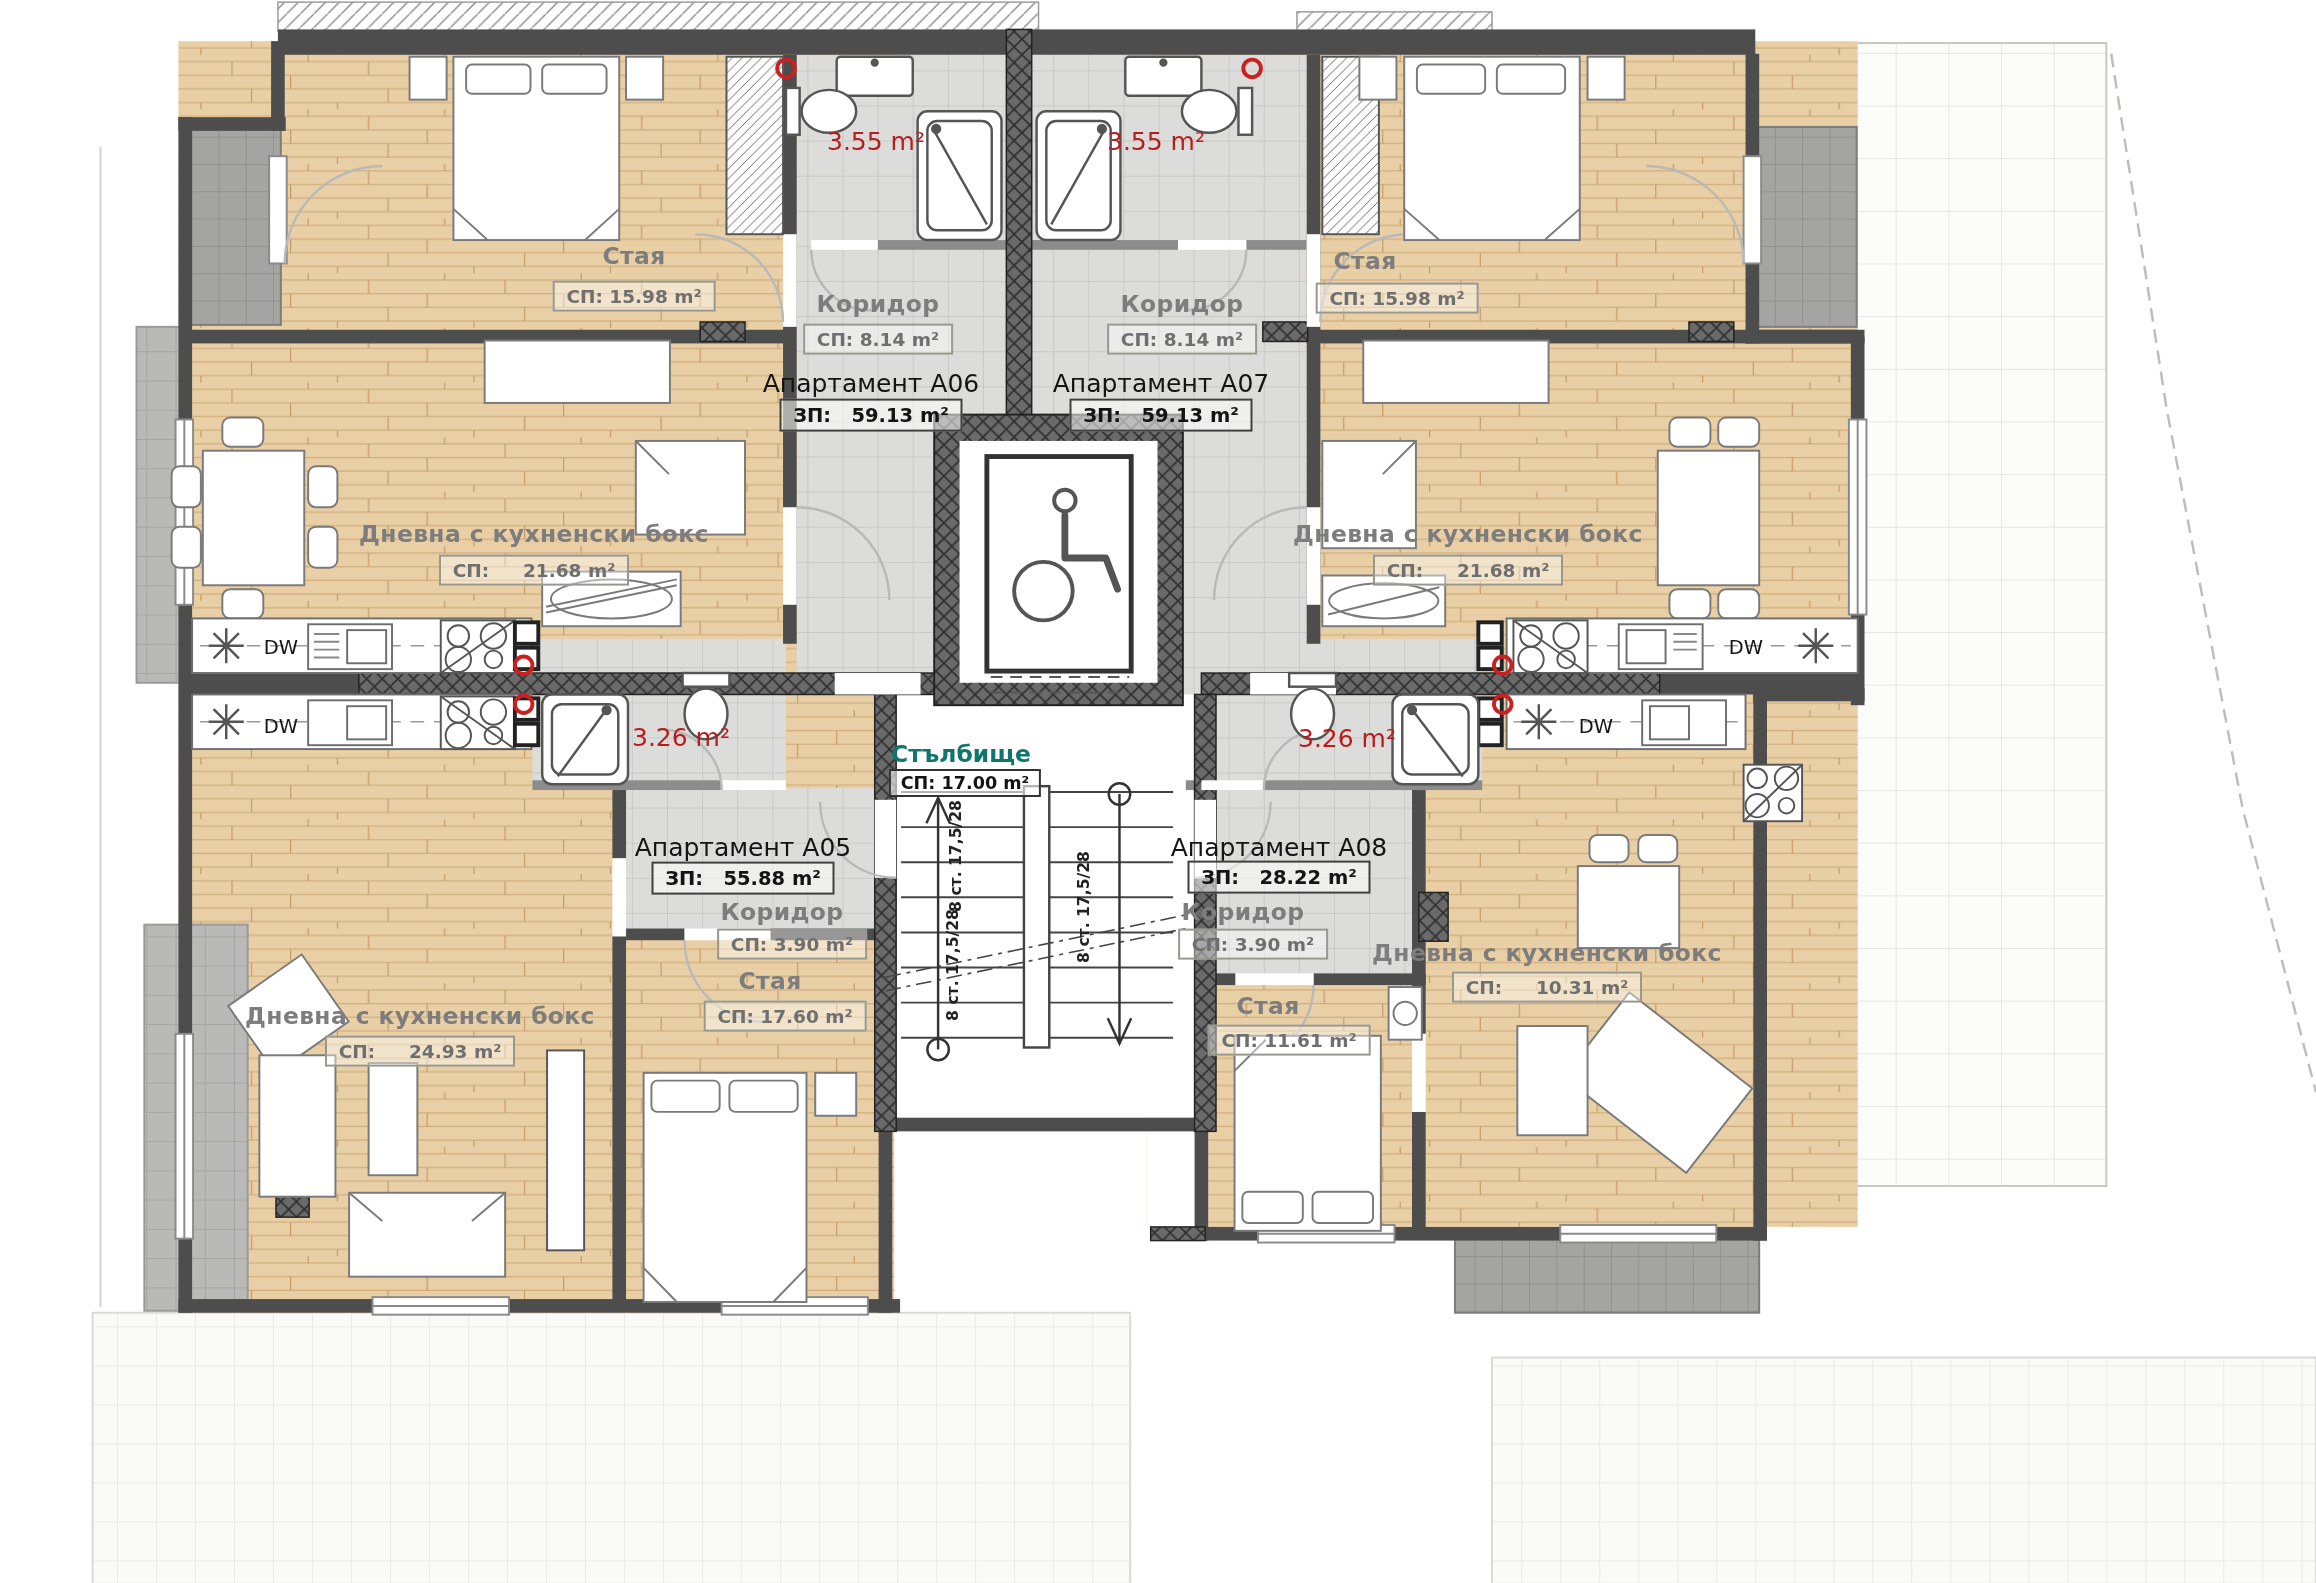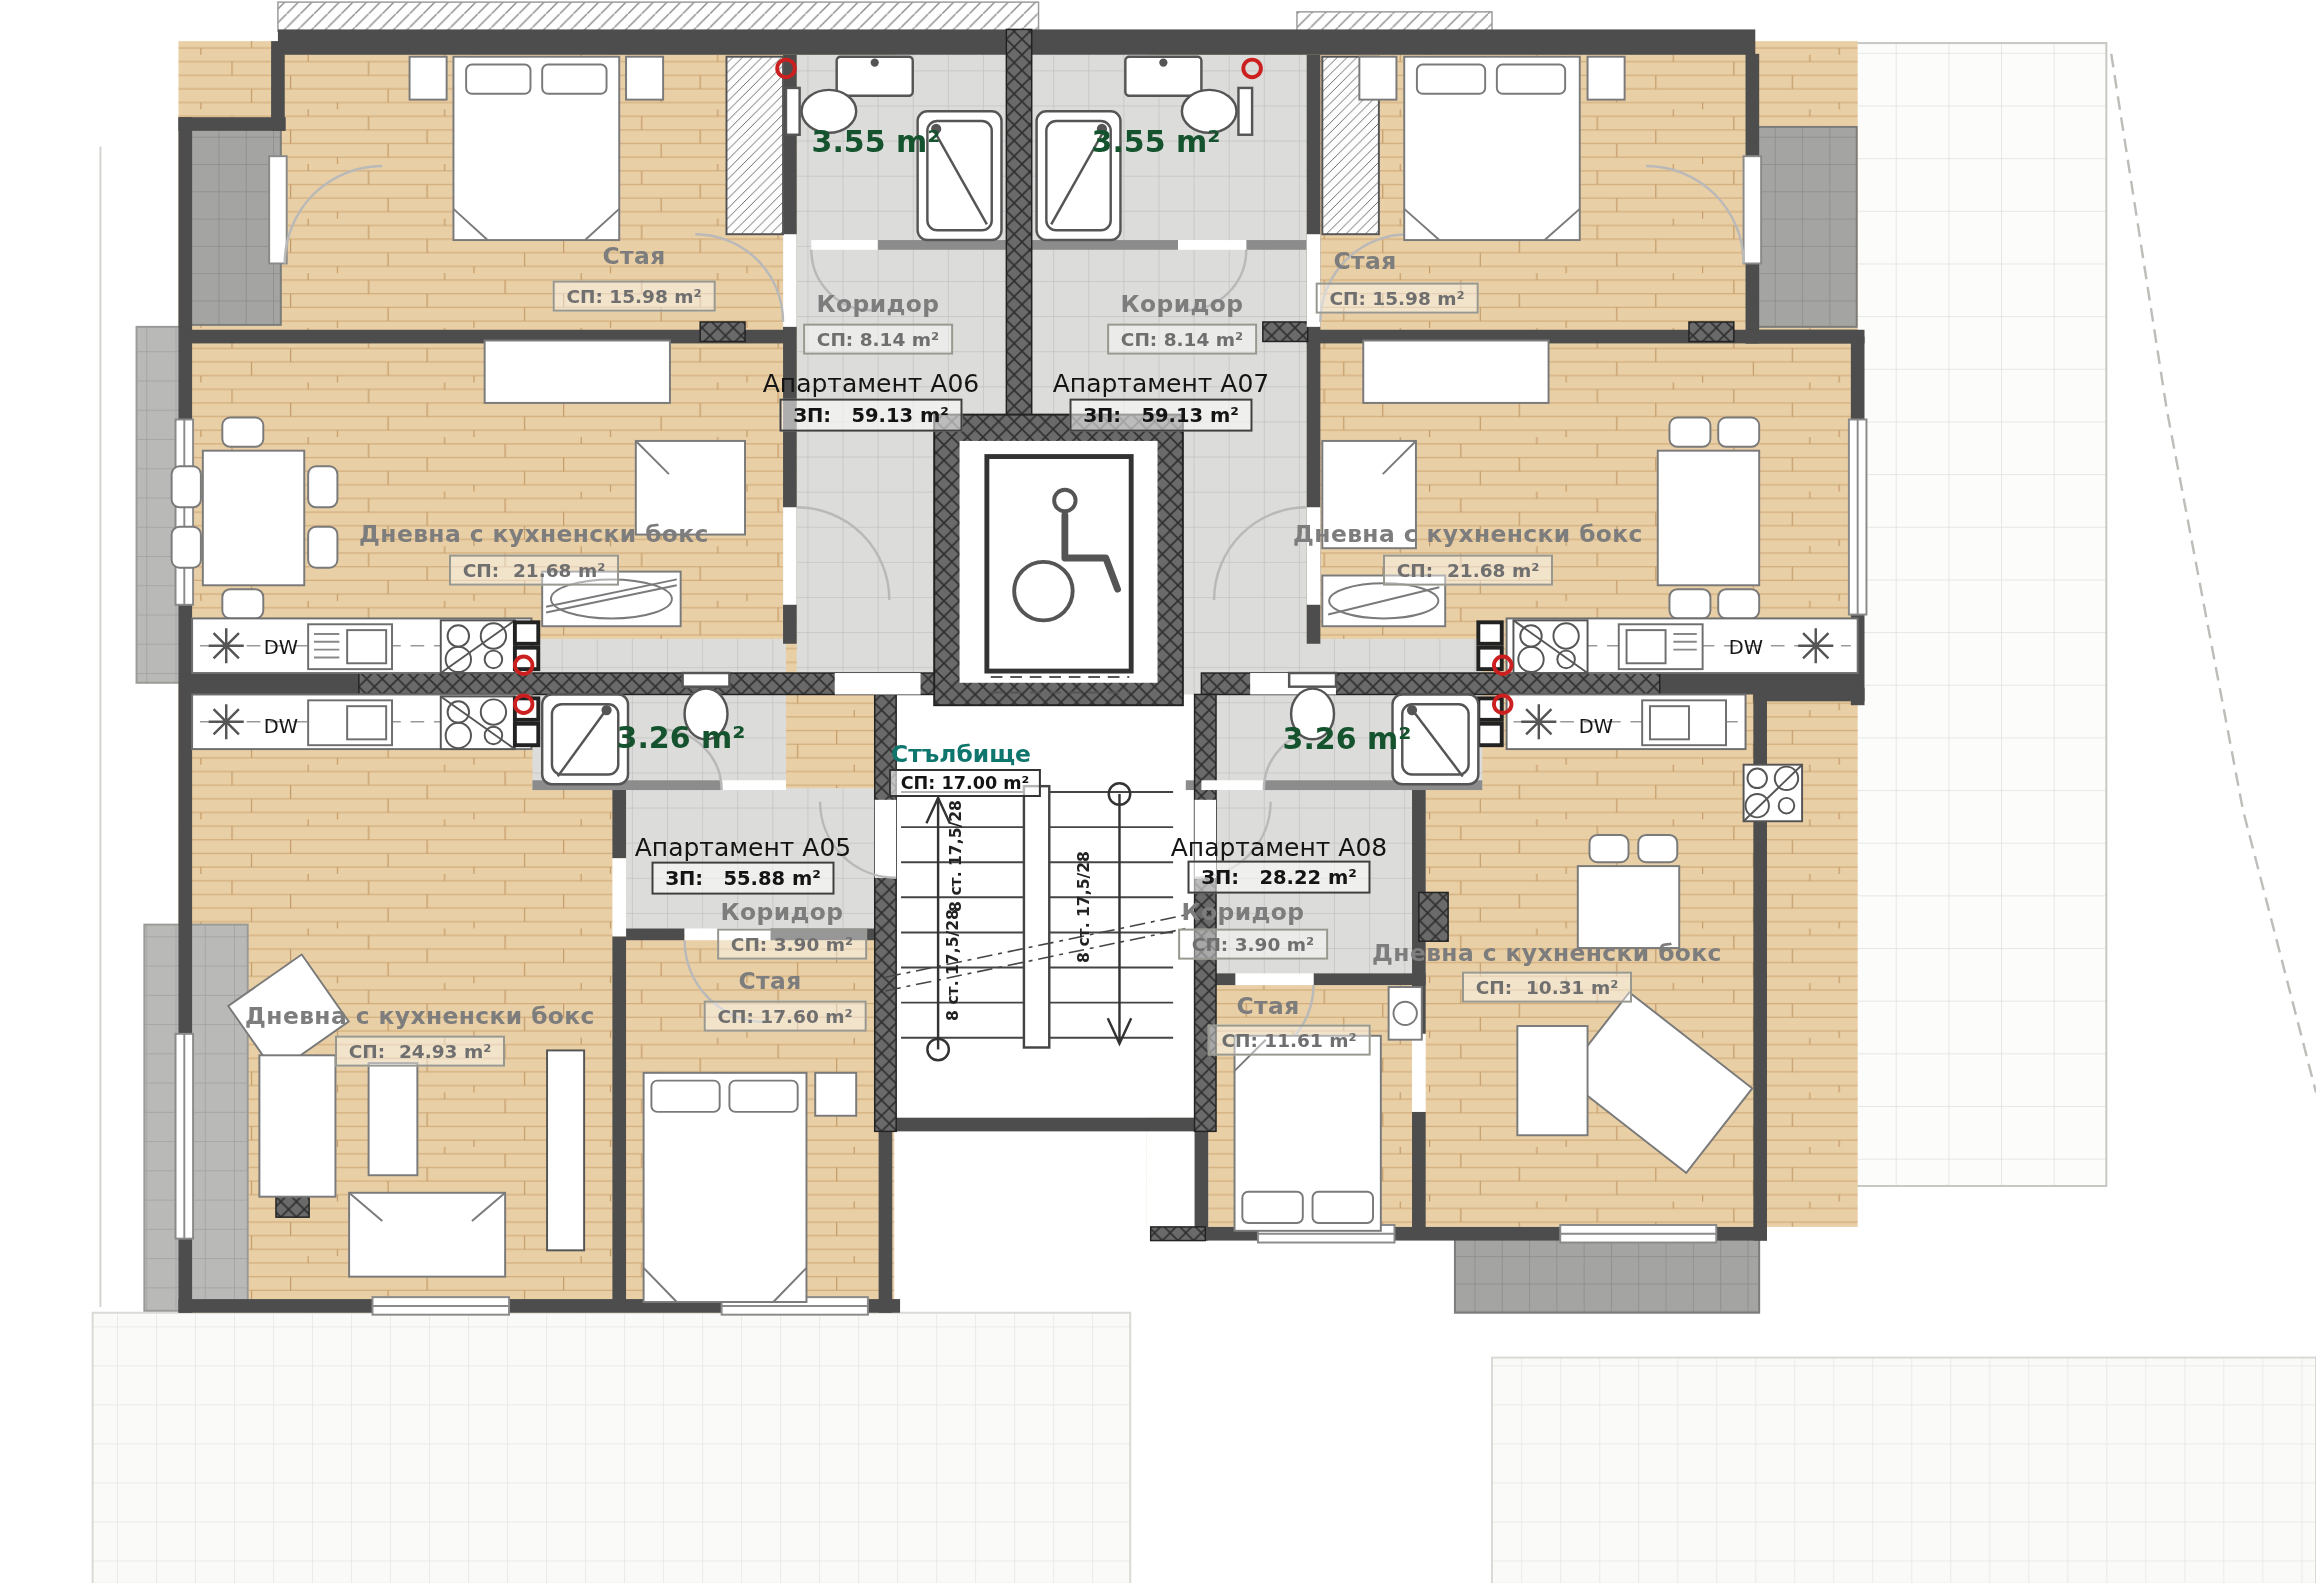--- a/index.html
+++ b/index.html
@@ -3,28 +3,28 @@
 <meta charset="utf-8">
 <style>
   html,body{margin:0;padding:0;background:#fff}
   .canvas{position:relative;width:2316px;height:1584px;background:#ffffff;overflow:hidden;
           font-family:"DejaVu Sans","Liberation Sans",sans-serif}
   svg.plan{position:absolute;left:0;top:0}
   .lbl{position:absolute;transform:translate(-50%,-50%);white-space:nowrap;z-index:6}
   .room-name{font-size:23.4px;font-weight:bold;color:#7d7d7d;letter-spacing:0.4px}
   .area-box{display:inline-block;border:2px solid #98988f;background:rgba(255,255,255,.42);
             color:#6f6f6f;font-weight:bold;font-size:18.5px;padding:2.9px 11.7px}
-  .area-split{display:flex;justify-content:space-between;align-items:center;box-sizing:border-box;width:170px}
+  .area-split{display:flex;justify-content:space-between;align-items:center;box-sizing:border-box;width:190px}
   .apt-title{font-size:25px;font-weight:normal;color:#141414}
   .apt-box{display:flex;justify-content:space-between;box-sizing:border-box;width:183px;border:2px solid #3f3f3f;
            background:rgba(255,255,255,.55);color:#141414;font-weight:bold;font-size:19.5px;padding:2.9px 11.7px}
   .black-name{font-size:23.4px;font-weight:bold;color:#0f766e}
   .black-box{display:inline-block;border:2px solid #333;background:rgba(255,255,255,.6);
              color:#141414;font-weight:bold;font-size:17.6px;padding:2px 9.8px}
-  .bath-area{font-size:30px;font-weight:bold;color:#14532d}
+  .bath-area{font-size:25px;font-weight:normal;color:#b91c1c}
   .dw-label{font-size:19.5px;font-weight:normal;color:#161616}
   .stair-label{font-size:15.6px;font-weight:bold;color:#222;transform:translate(-50%,-50%) rotate(-90deg)}
 </style>
 </head>
 <body>
 
 <div class="canvas">
 
 <svg class="plan" width="2316" height="1584" viewBox="0 0 2375 1624">
   <defs>

